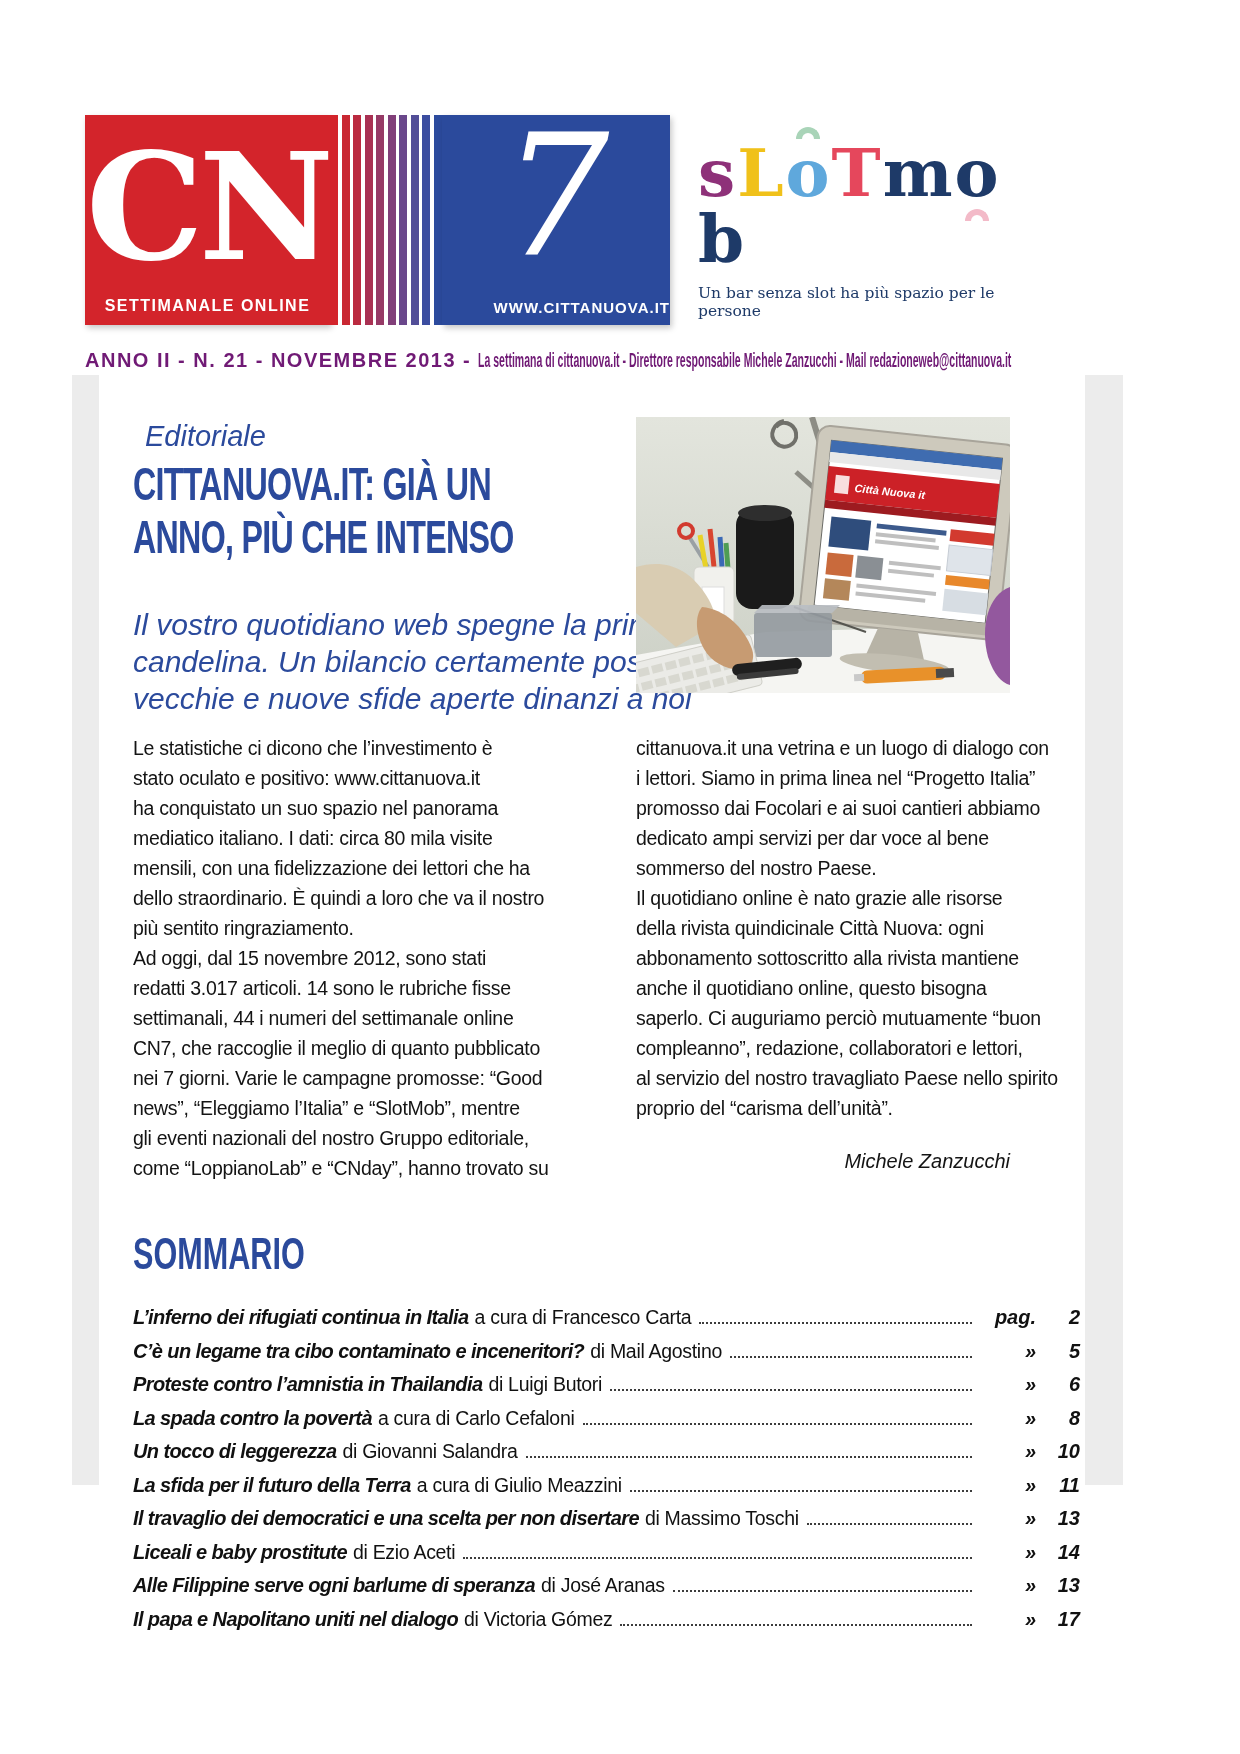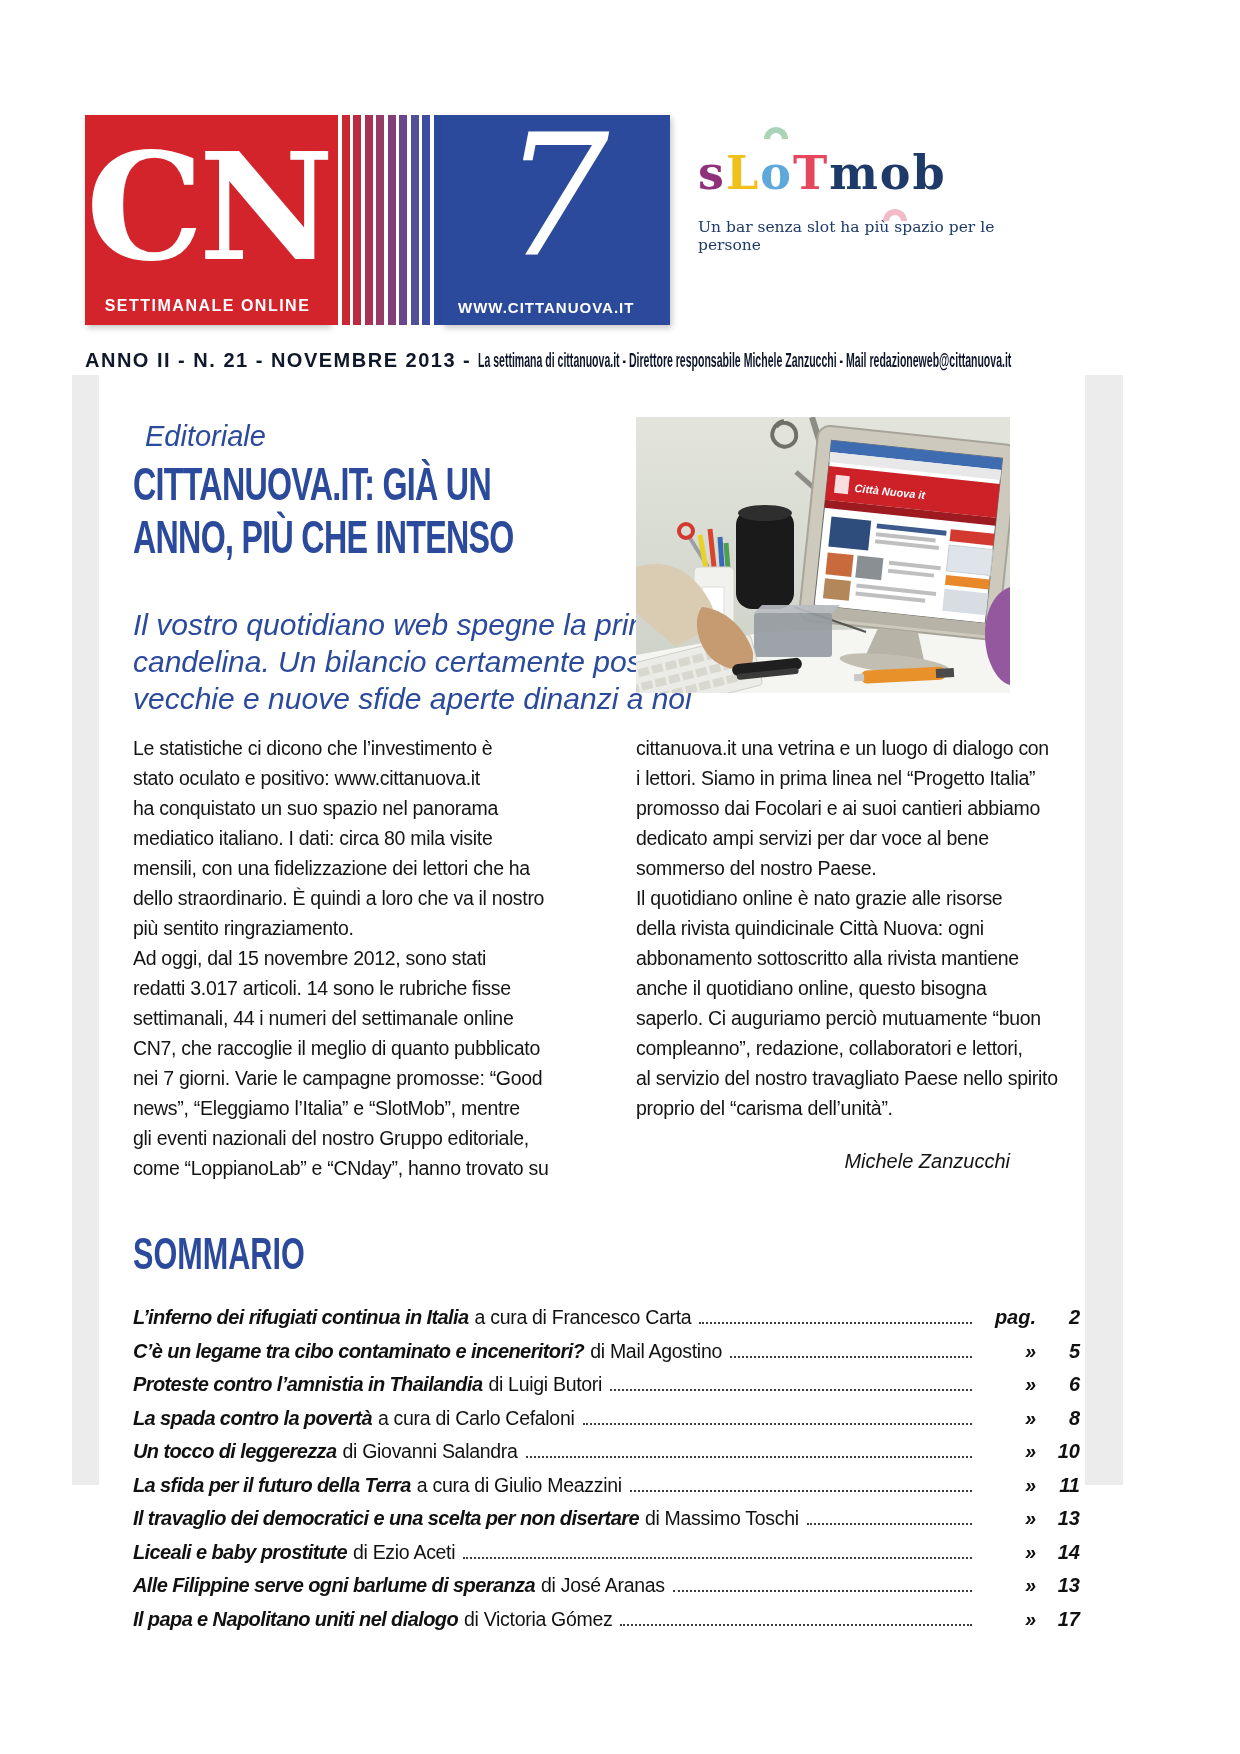--- a/index.html
+++ b/index.html
@@ -15,35 +15,35 @@
   .cn-sub{position:absolute;bottom:10px;left:0;right:0;text-align:center;color:#fff;
           font-weight:bold;font-size:16px;letter-spacing:1.5px;}
   .stripes{position:absolute;left:330px;top:115px;width:112px;height:210px;
            display:flex;justify-content:space-between;background:#fff;}
   .stripe{width:8px;height:100%;}
   .seven-box{position:absolute;left:442px;top:115px;width:228px;height:210px;
              background:#2b4a9c;box-shadow:2px 3px 6px rgba(0,0,0,.22);}
   .seven{position:absolute;top:-18px;left:0;right:0;text-align:center;
          font-family:"DejaVu Serif",serif;font-style:italic;font-size:168px;
          line-height:200px;color:#fff;}
-  .seven-url{position:absolute;bottom:9px;left:16px;right:0;text-align:left;color:#fff;
+  .seven-url{position:absolute;bottom:9px;left:4px;right:0;text-align:right;color:#fff;
              font-weight:bold;font-size:15px;letter-spacing:1px;}
   .slotmob{position:absolute;left:698px;top:140px;width:340px;}
-  .sm-letters{font-family:"DejaVu Serif",serif;font-weight:bold;font-size:46px;line-height:66px;}
+  .sm-letters{font-family:"DejaVu Serif",serif;font-weight:bold;font-size:66px;line-height:66px;}
   .sm-letter{position:relative;display:inline-block;margin-right:2px;}
   .sm-arc{position:absolute;left:50%;width:24px;height:12px;margin-left:-12px;
           border:6px solid #000;border-bottom:none;border-radius:24px 24px 0 0;
           box-sizing:border-box;}
   .arc-up{top:-13px;}
   .arc-down{bottom:-15px;}
   .sm-tagline{margin-top:12px;color:#1e3a68;font-family:"DejaVu Serif",serif;
               font-size:15.5px;letter-spacing:0;}
 
   .issue-line{position:absolute;left:85px;top:349px;width:1110px;height:30px;
-              white-space:nowrap;overflow:hidden;font-weight:bold;color:#0f172a;}
+              white-space:nowrap;overflow:hidden;font-weight:bold;color:#701a75;}
   .issue-primary{font-size:20px;letter-spacing:1.5px;}
   .issue-secondary{display:inline-block;font-size:19.5px;transform:scaleX(.54);
                    transform-origin:0 50%;}
 
   
   .strip{position:absolute;top:375px;height:1110px;background:#ececec;}
   .strip-left{left:72px;width:27px;}
   .strip-right{left:1085px;width:38px;}
 
   

